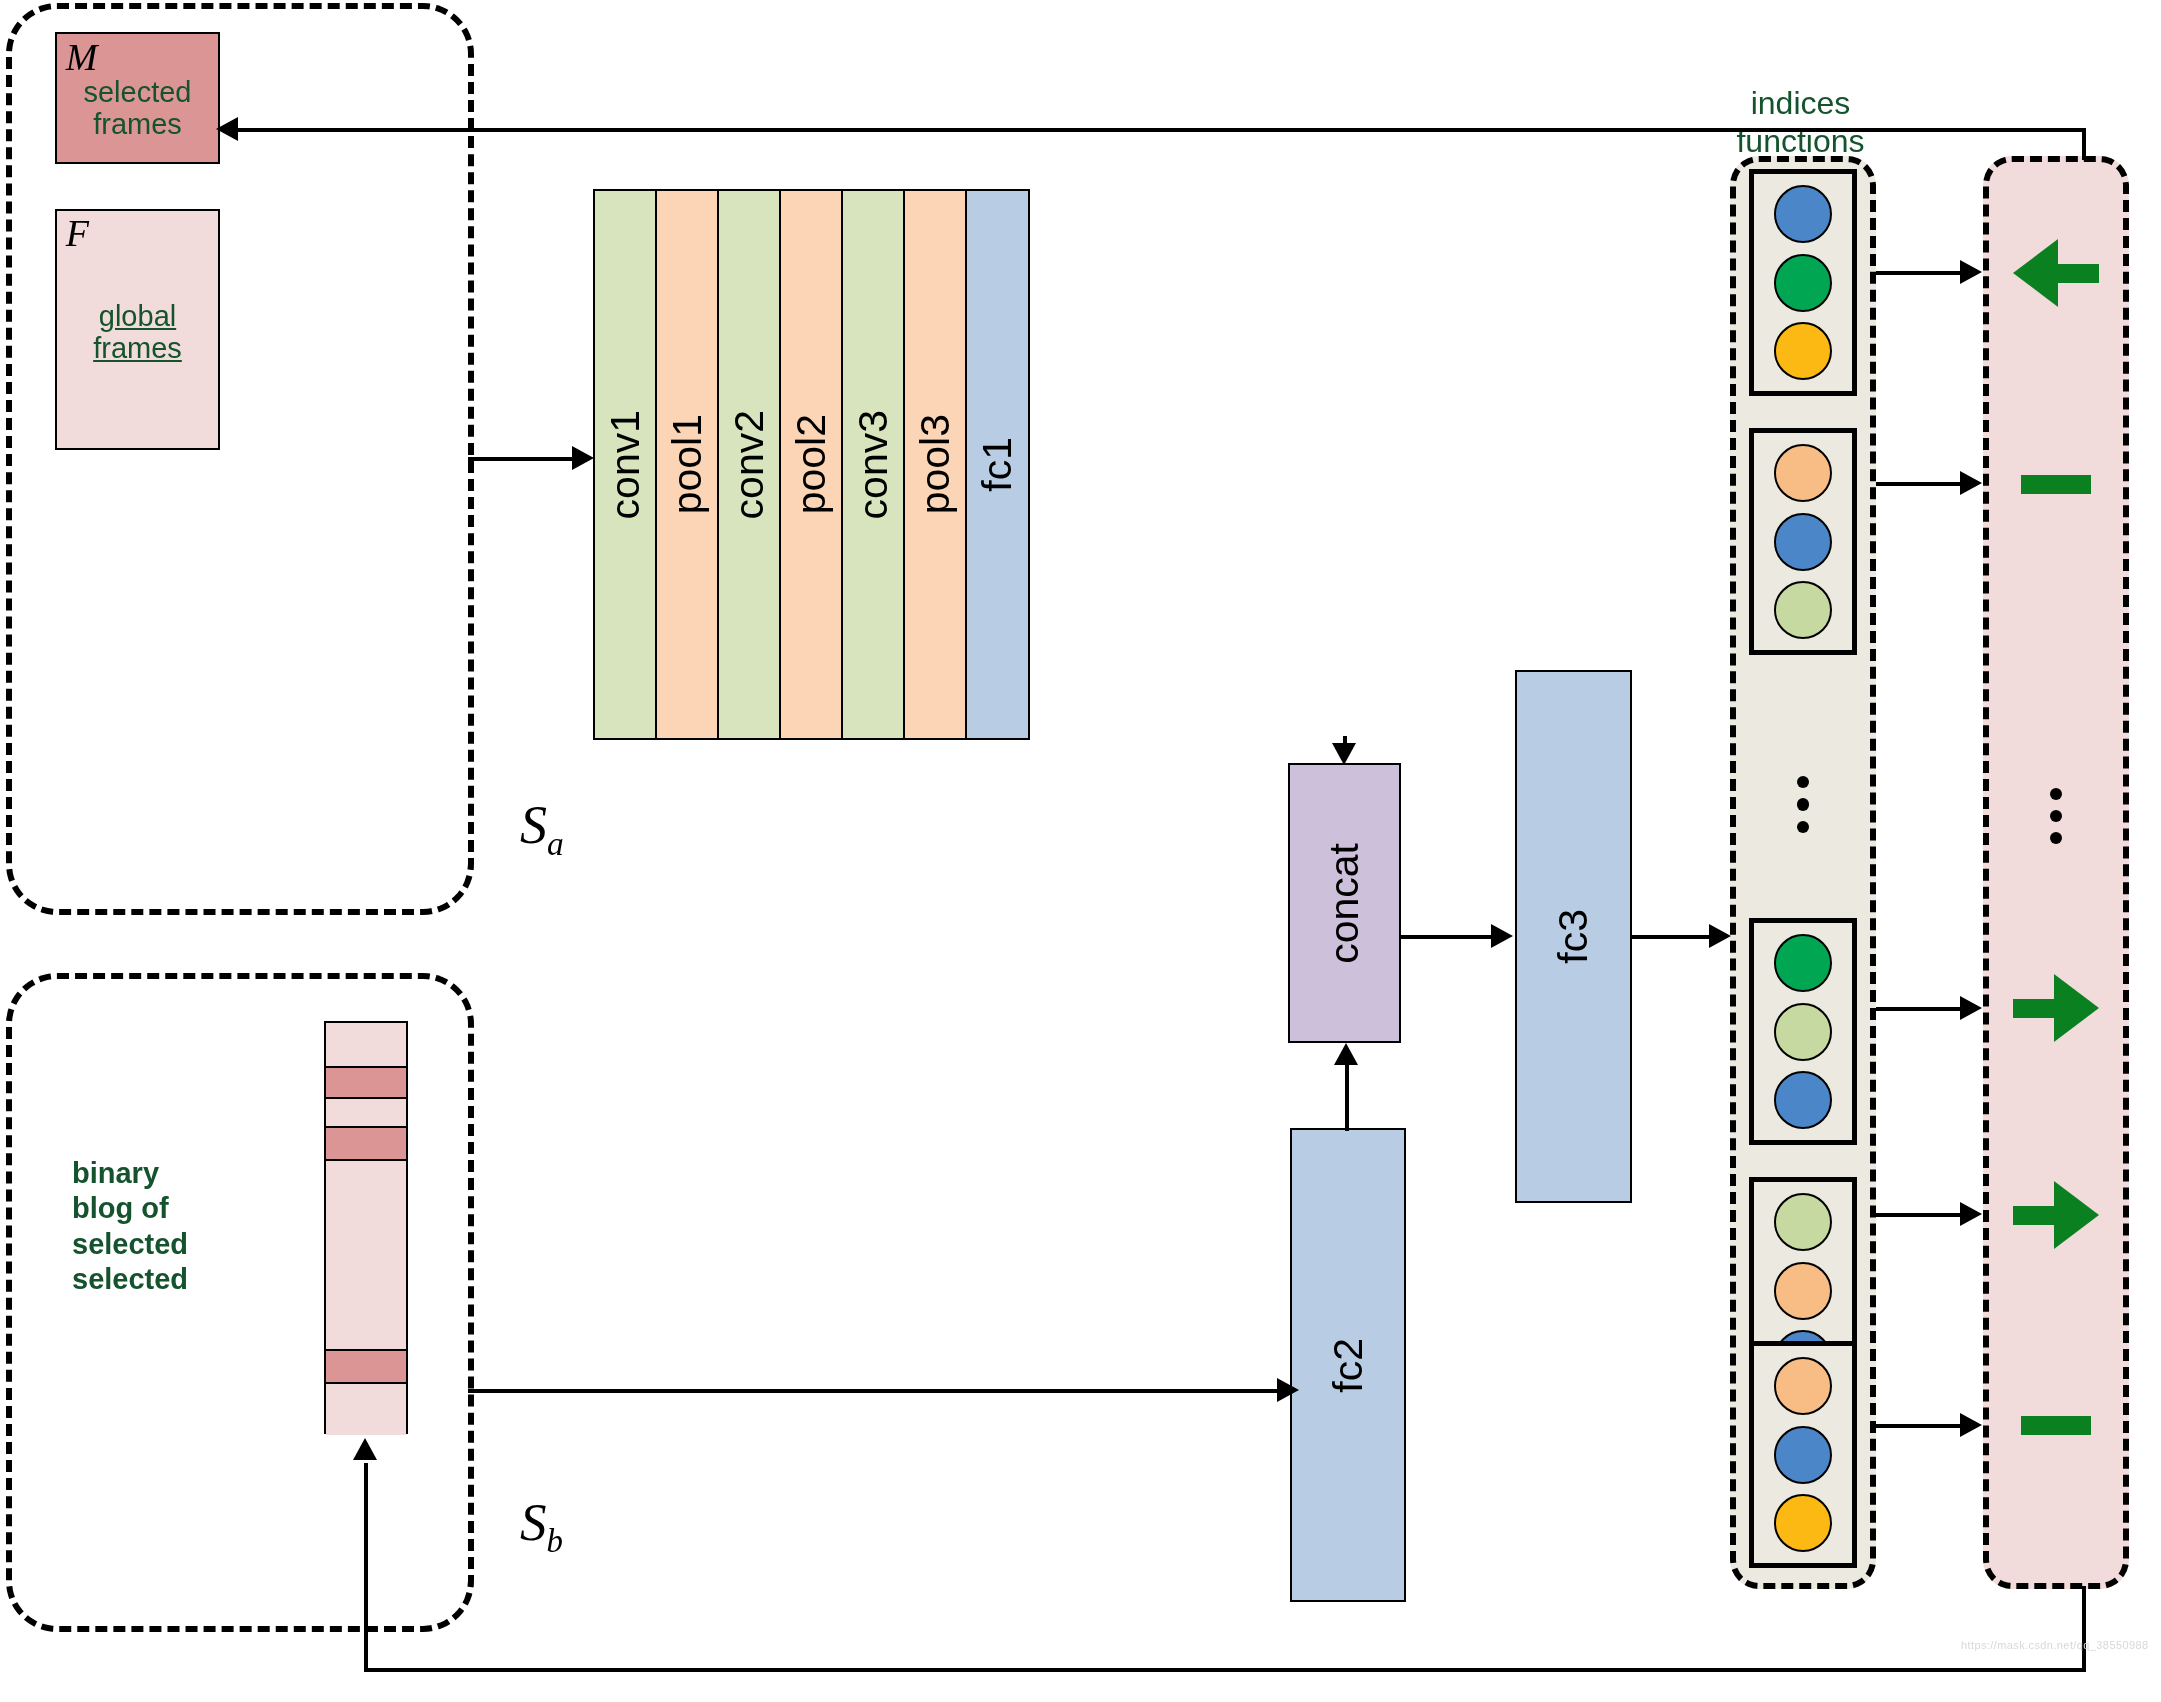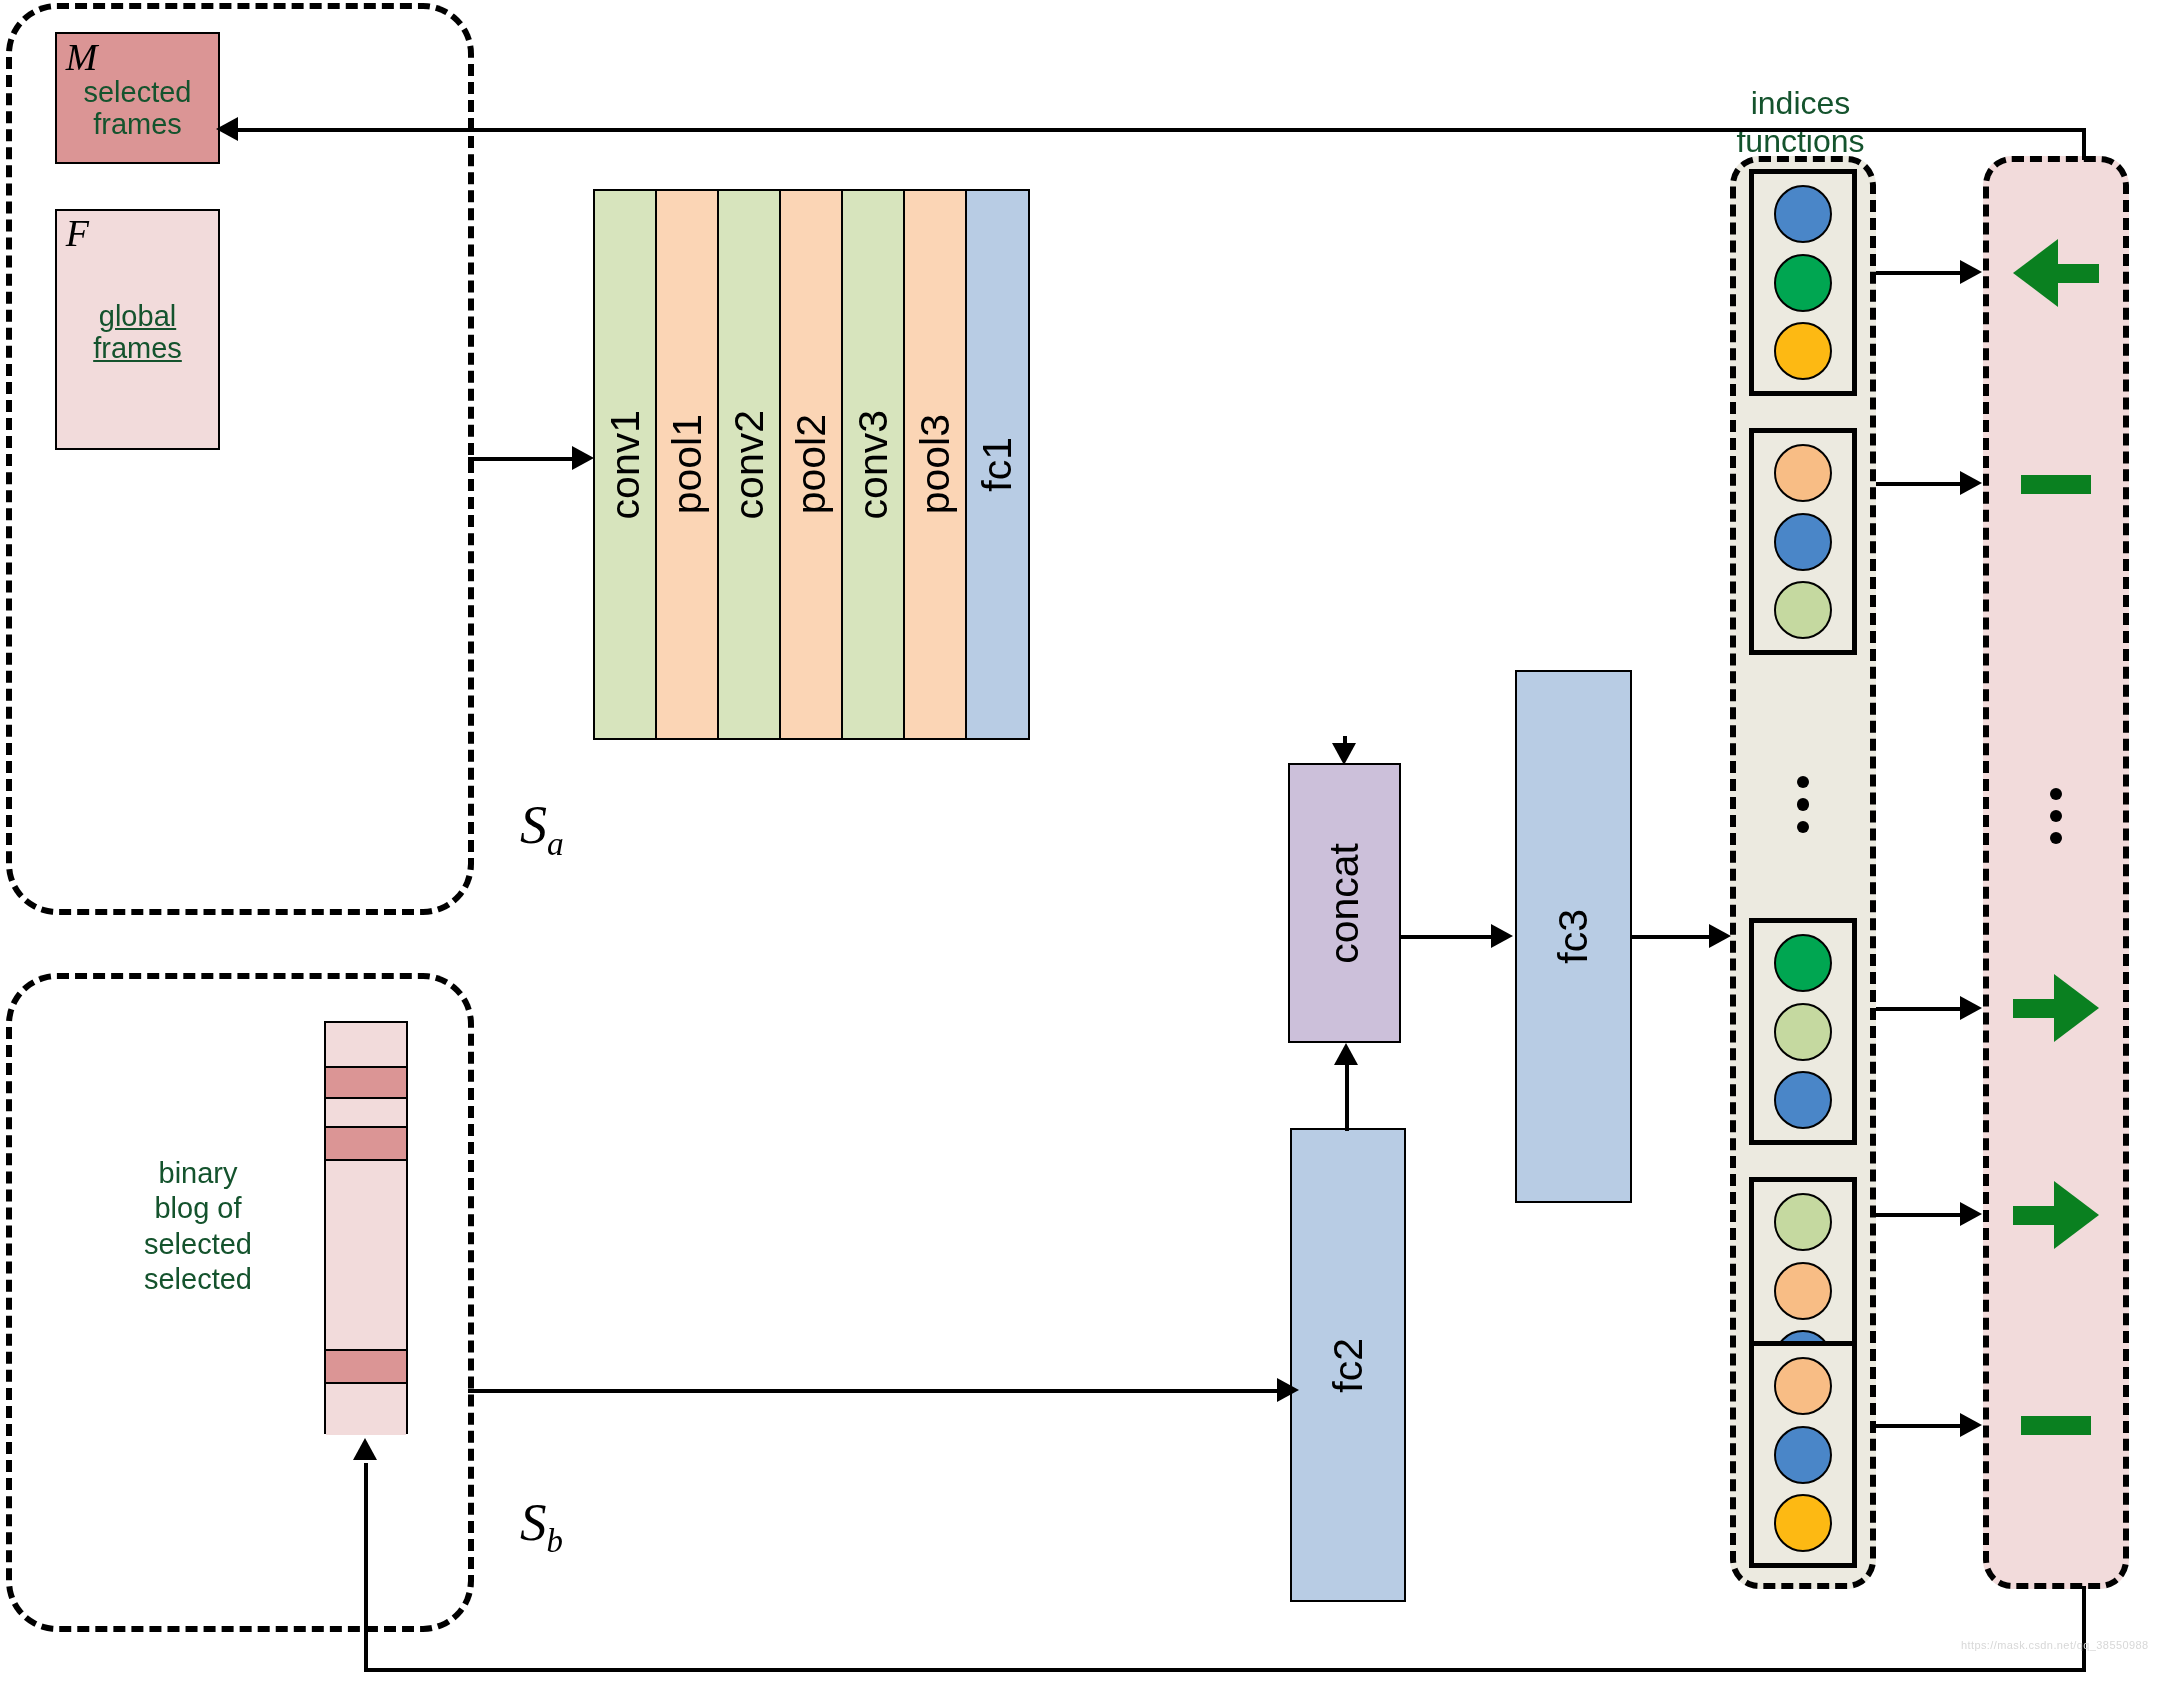--- a/index.html
+++ b/index.html
@@ -116,21 +116,21 @@
       </span>
     </div>
   </div>
 
   <div class="abs mathlabel" style="left:520px;top:798px;font-size:54px;">
     <span>S</span><sub>a</sub>
   </div>
 
   <div class="abs group" style="left:5.9px;top:973px;width:468px;height:659px;"></div>
 
-  <div class="abs plain" style="left:88px;top:1156px;width:220px;text-align:center;font-size:29px;line-height:1.22;">
+  <div class="abs plain" style="left:72px;top:1156px;width:220px;font-size:29px;line-height:1.22;font-weight:bold;">
     <span>binary</span><br>
     <span>blog of</span><br>
     <span>selected</span><br>
     <span>selected</span>
   </div>
 
   <div class="abs" id="mask-col" style="left:324px;top:1021px;width:84px;height:413px;border:2.9px solid #000;">
       <div style="height: 45px; background: rgb(242, 219, 219); border-bottom: 2.2px solid rgb(0, 0, 0); box-sizing: border-box;"></div>
       <div style="height: 31px; background: rgb(219, 149, 149); border-bottom: 2.2px solid rgb(0, 0, 0); box-sizing: border-box;"></div>
       <div style="height: 29px; background: rgb(242, 219, 219); border-bottom: 2.2px solid rgb(0, 0, 0); box-sizing: border-box;"></div>

